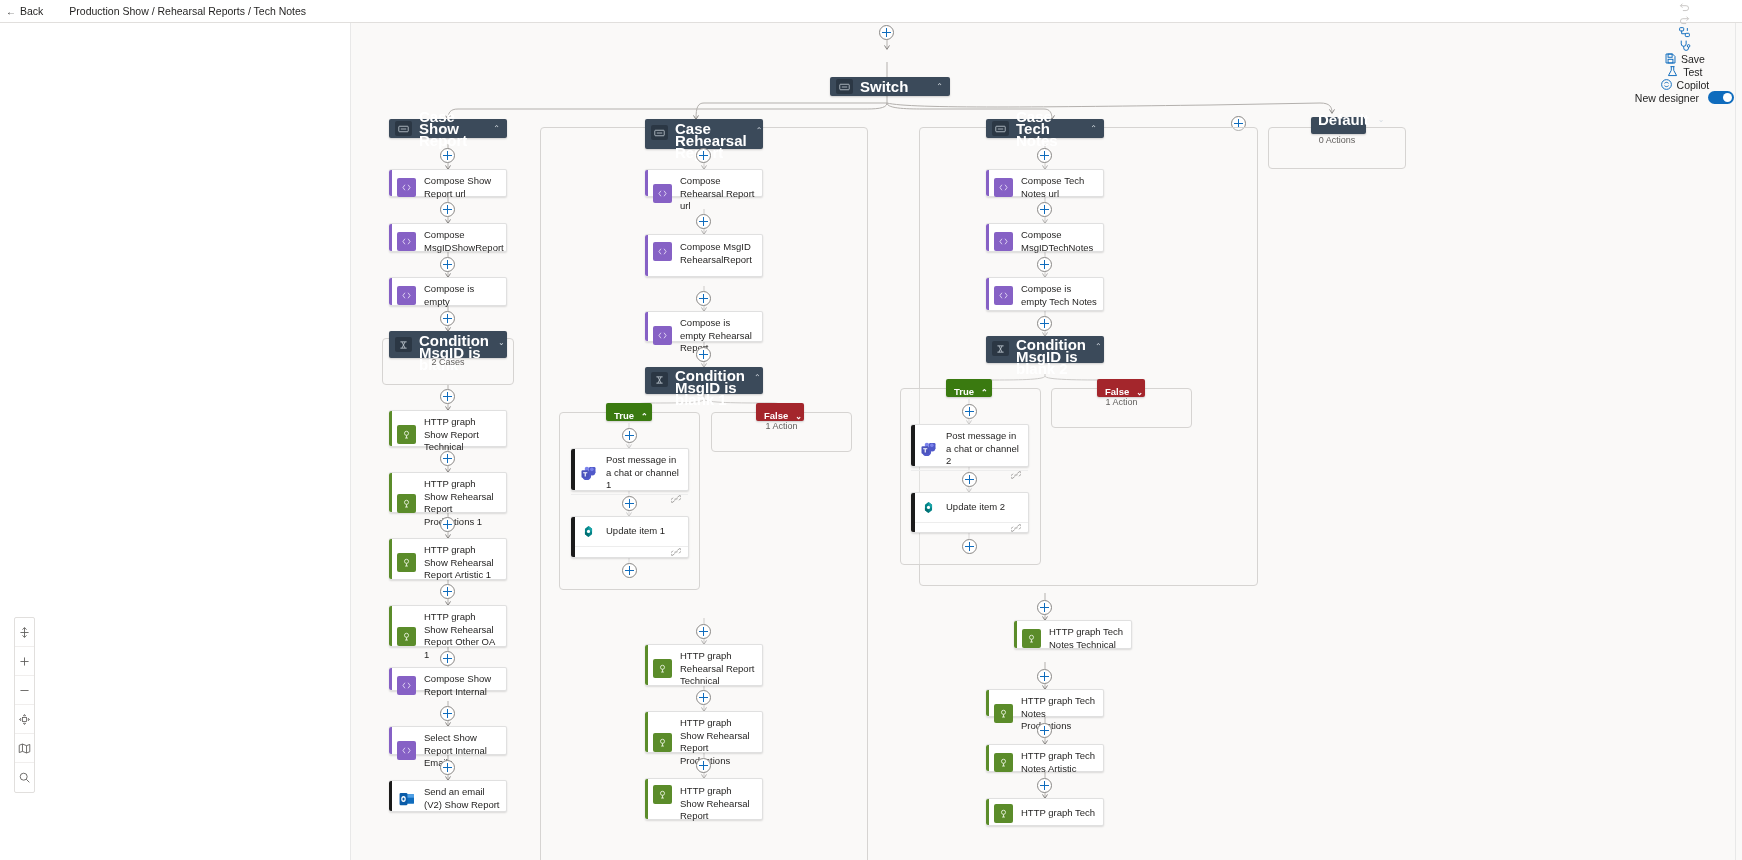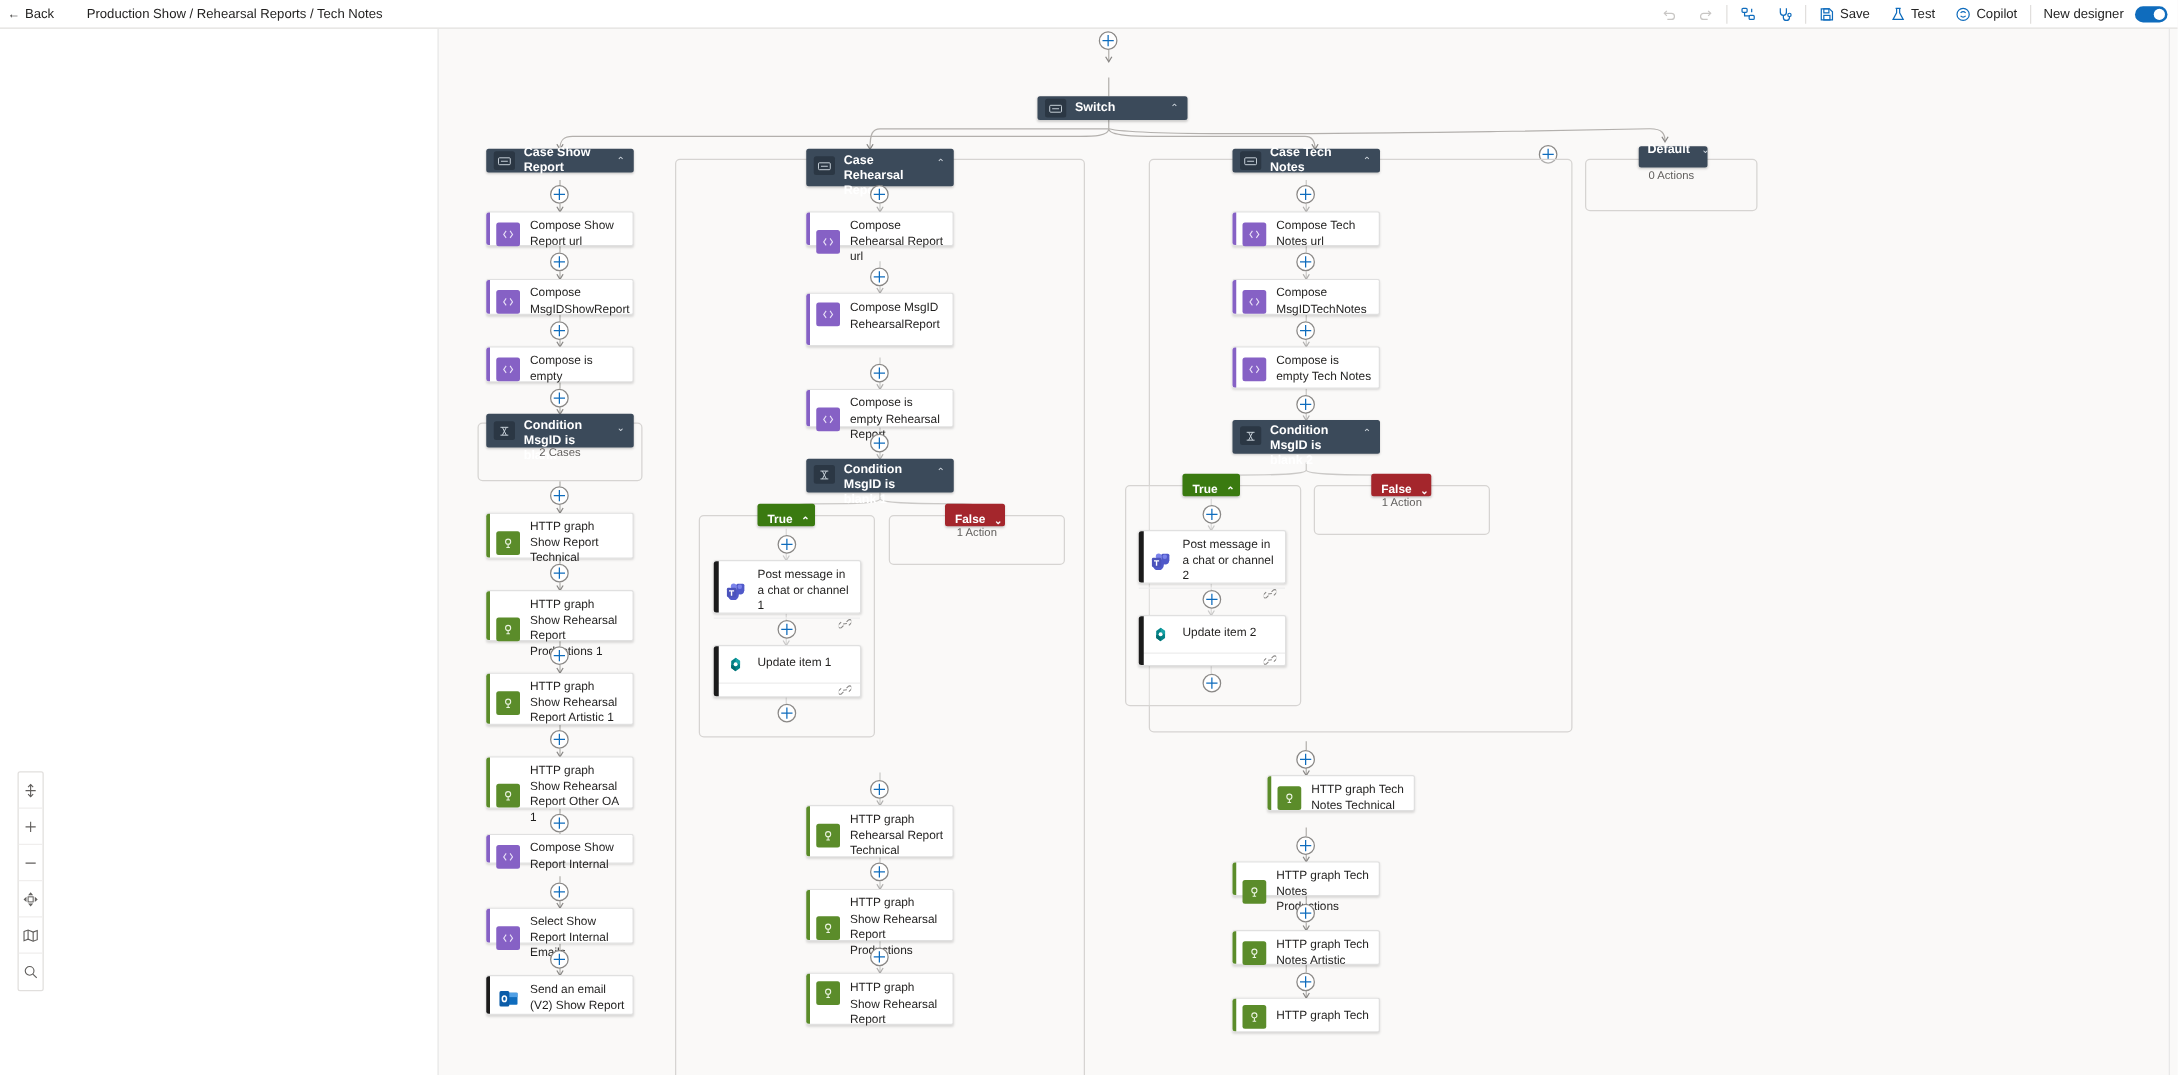--- a/index.html
+++ b/index.html
@@ -7,21 +7,21 @@
     font-family:"Liberation Sans", sans-serif; }
 
   
   .topbar { position:absolute; top:0; left:0; width:1742px; height:23px;
     background:#ffffff; border-bottom:1px solid #e1dfdd; display:flex;
     align-items:center; font-size:10.5px; color:#201f1e; z-index:40; }
   .back-btn { display:flex; align-items:center; gap:4px; padding:0 8px 0 6px;
     height:100%; color:#201f1e; cursor:pointer; }
   .back-btn .gl { font-size:10px; color:#323130; }
   .bc { padding-left:18px; color:#201f1e; font-size:10.5px; white-space:nowrap; }
-  .tb-right { margin-left:auto; display:flex; align-items:center; height:100%; }
+  .tb-right { margin-left:auto; display:flex; align-items:center; height:100%;flex-direction:column; }
   .tb-item { display:flex; align-items:center; gap:4px; padding:0 8px; height:100%;
     cursor:pointer; color:#242424; font-size:10.5px; white-space:nowrap; }
   .tb-item.disabled { color:#c8c6c4; cursor:default; }
   .tb-sep { width:1px; height:15px; background:#e1dfdd; margin:0 2px; }
   .tb-ico { width:13px; height:13px; display:inline-flex; align-items:center;
     justify-content:center; color:#0f6cbd; }
   .tb-ico svg { display:block; }
   .toggle { width:26px; height:13px; border-radius:7px; background:#0f6cbd;
     position:relative; margin-left:5px; cursor:pointer; flex:none; }
   .toggle::after { content:""; position:absolute; right:2px; top:2px; width:9px;
@@ -51,21 +51,21 @@
     pointer-events:none; }
 
   .node { position:absolute; }
 
   
   .hnode { background:#3b4a5a; color:#ffffff; border-radius:2px;
     display:flex; align-items:center; padding:0 7px 0 6px; gap:7px;
     box-shadow:0 1px 2px rgba(0,0,0,.18); cursor:pointer; }
   .hnode .hico { width:17px; height:15px; background:#2b3744; border-radius:2px;
     display:flex; align-items:center; justify-content:center; flex:none; }
-  .hnode .hlbl { font-size:10px; font-weight:bold; line-height:12px; flex:1; }
+  .hnode .hlbl { font-size:15px; font-weight:bold; line-height:12px; flex:1; }
   .hnode .hchev { font-size:8px; color:#d5dce3; flex:none; margin-left:2px; }
 
   .subcount { position:absolute; font-size:9px; color:#605e5c; text-align:center;
     width:100%; }
 
   
   .card { background:#ffffff; border:1px solid #e0e0e0; border-left-width:0;
     border-radius:2px; box-shadow:0 1px 2px rgba(0,0,0,.13); cursor:pointer;
     display:flex; flex-direction:column; }
   .card .crow { display:flex; align-items:center; gap:8px; padding:5px 6px 5px 8px;

